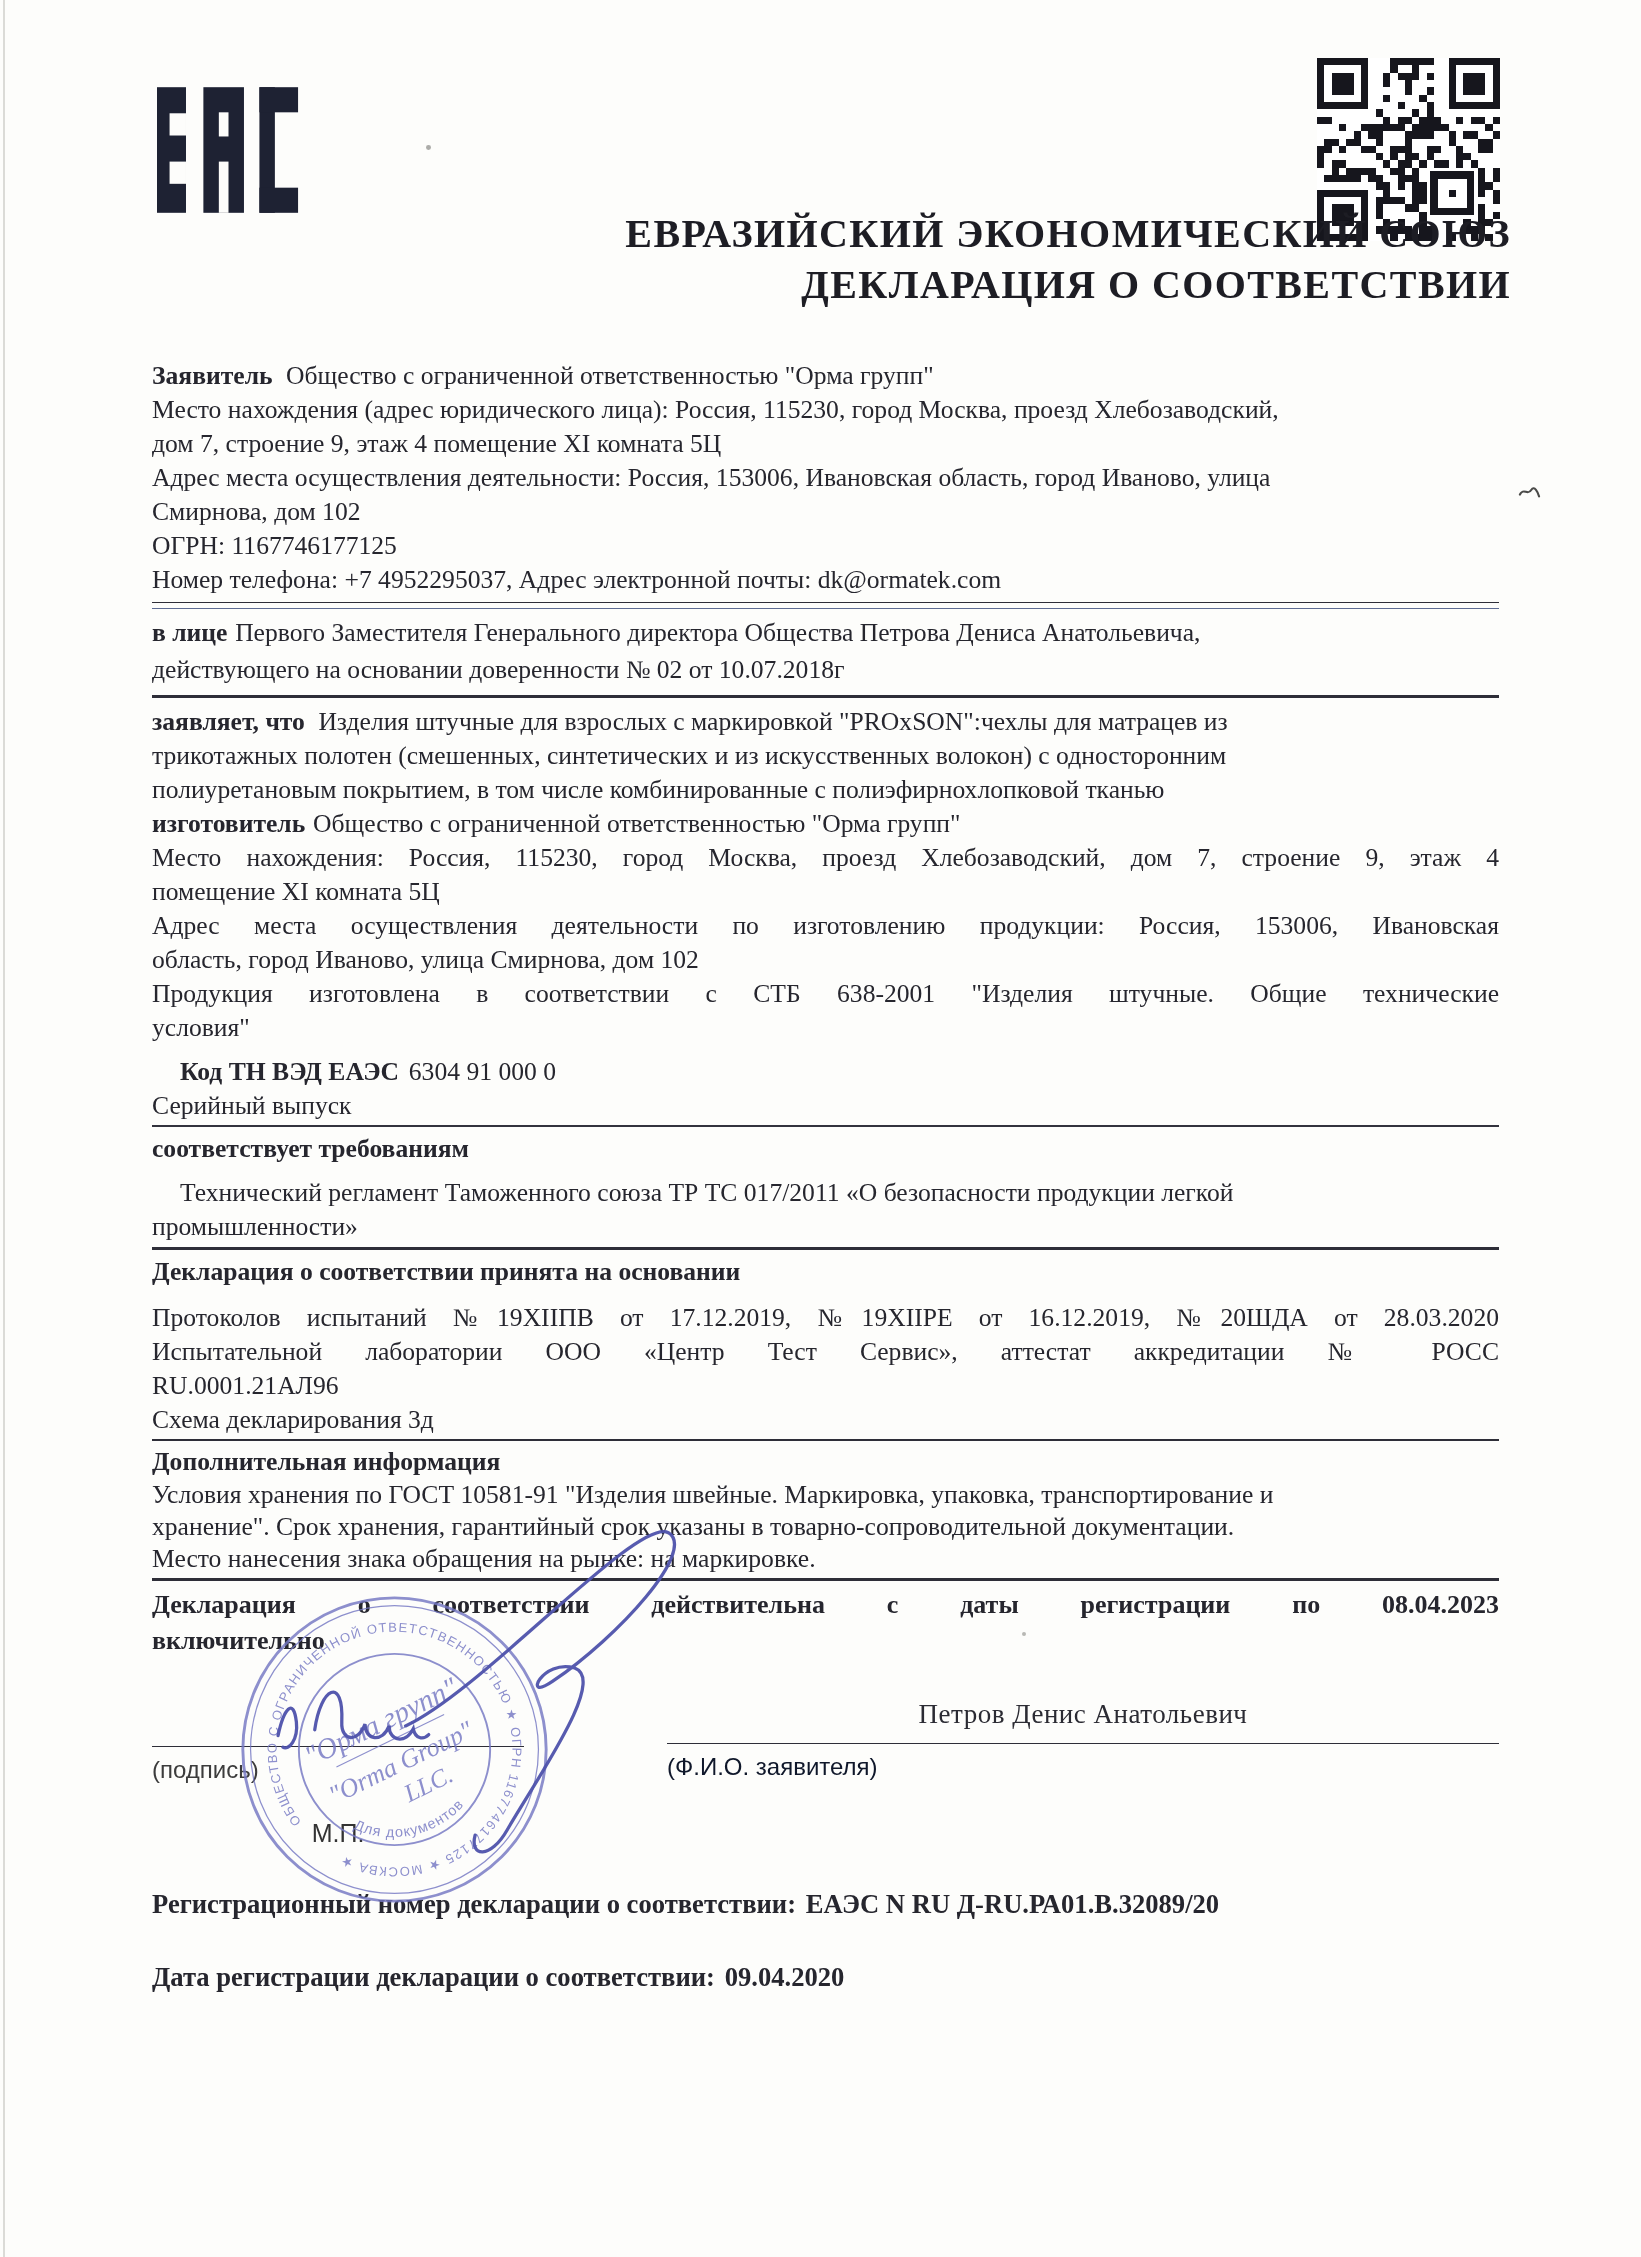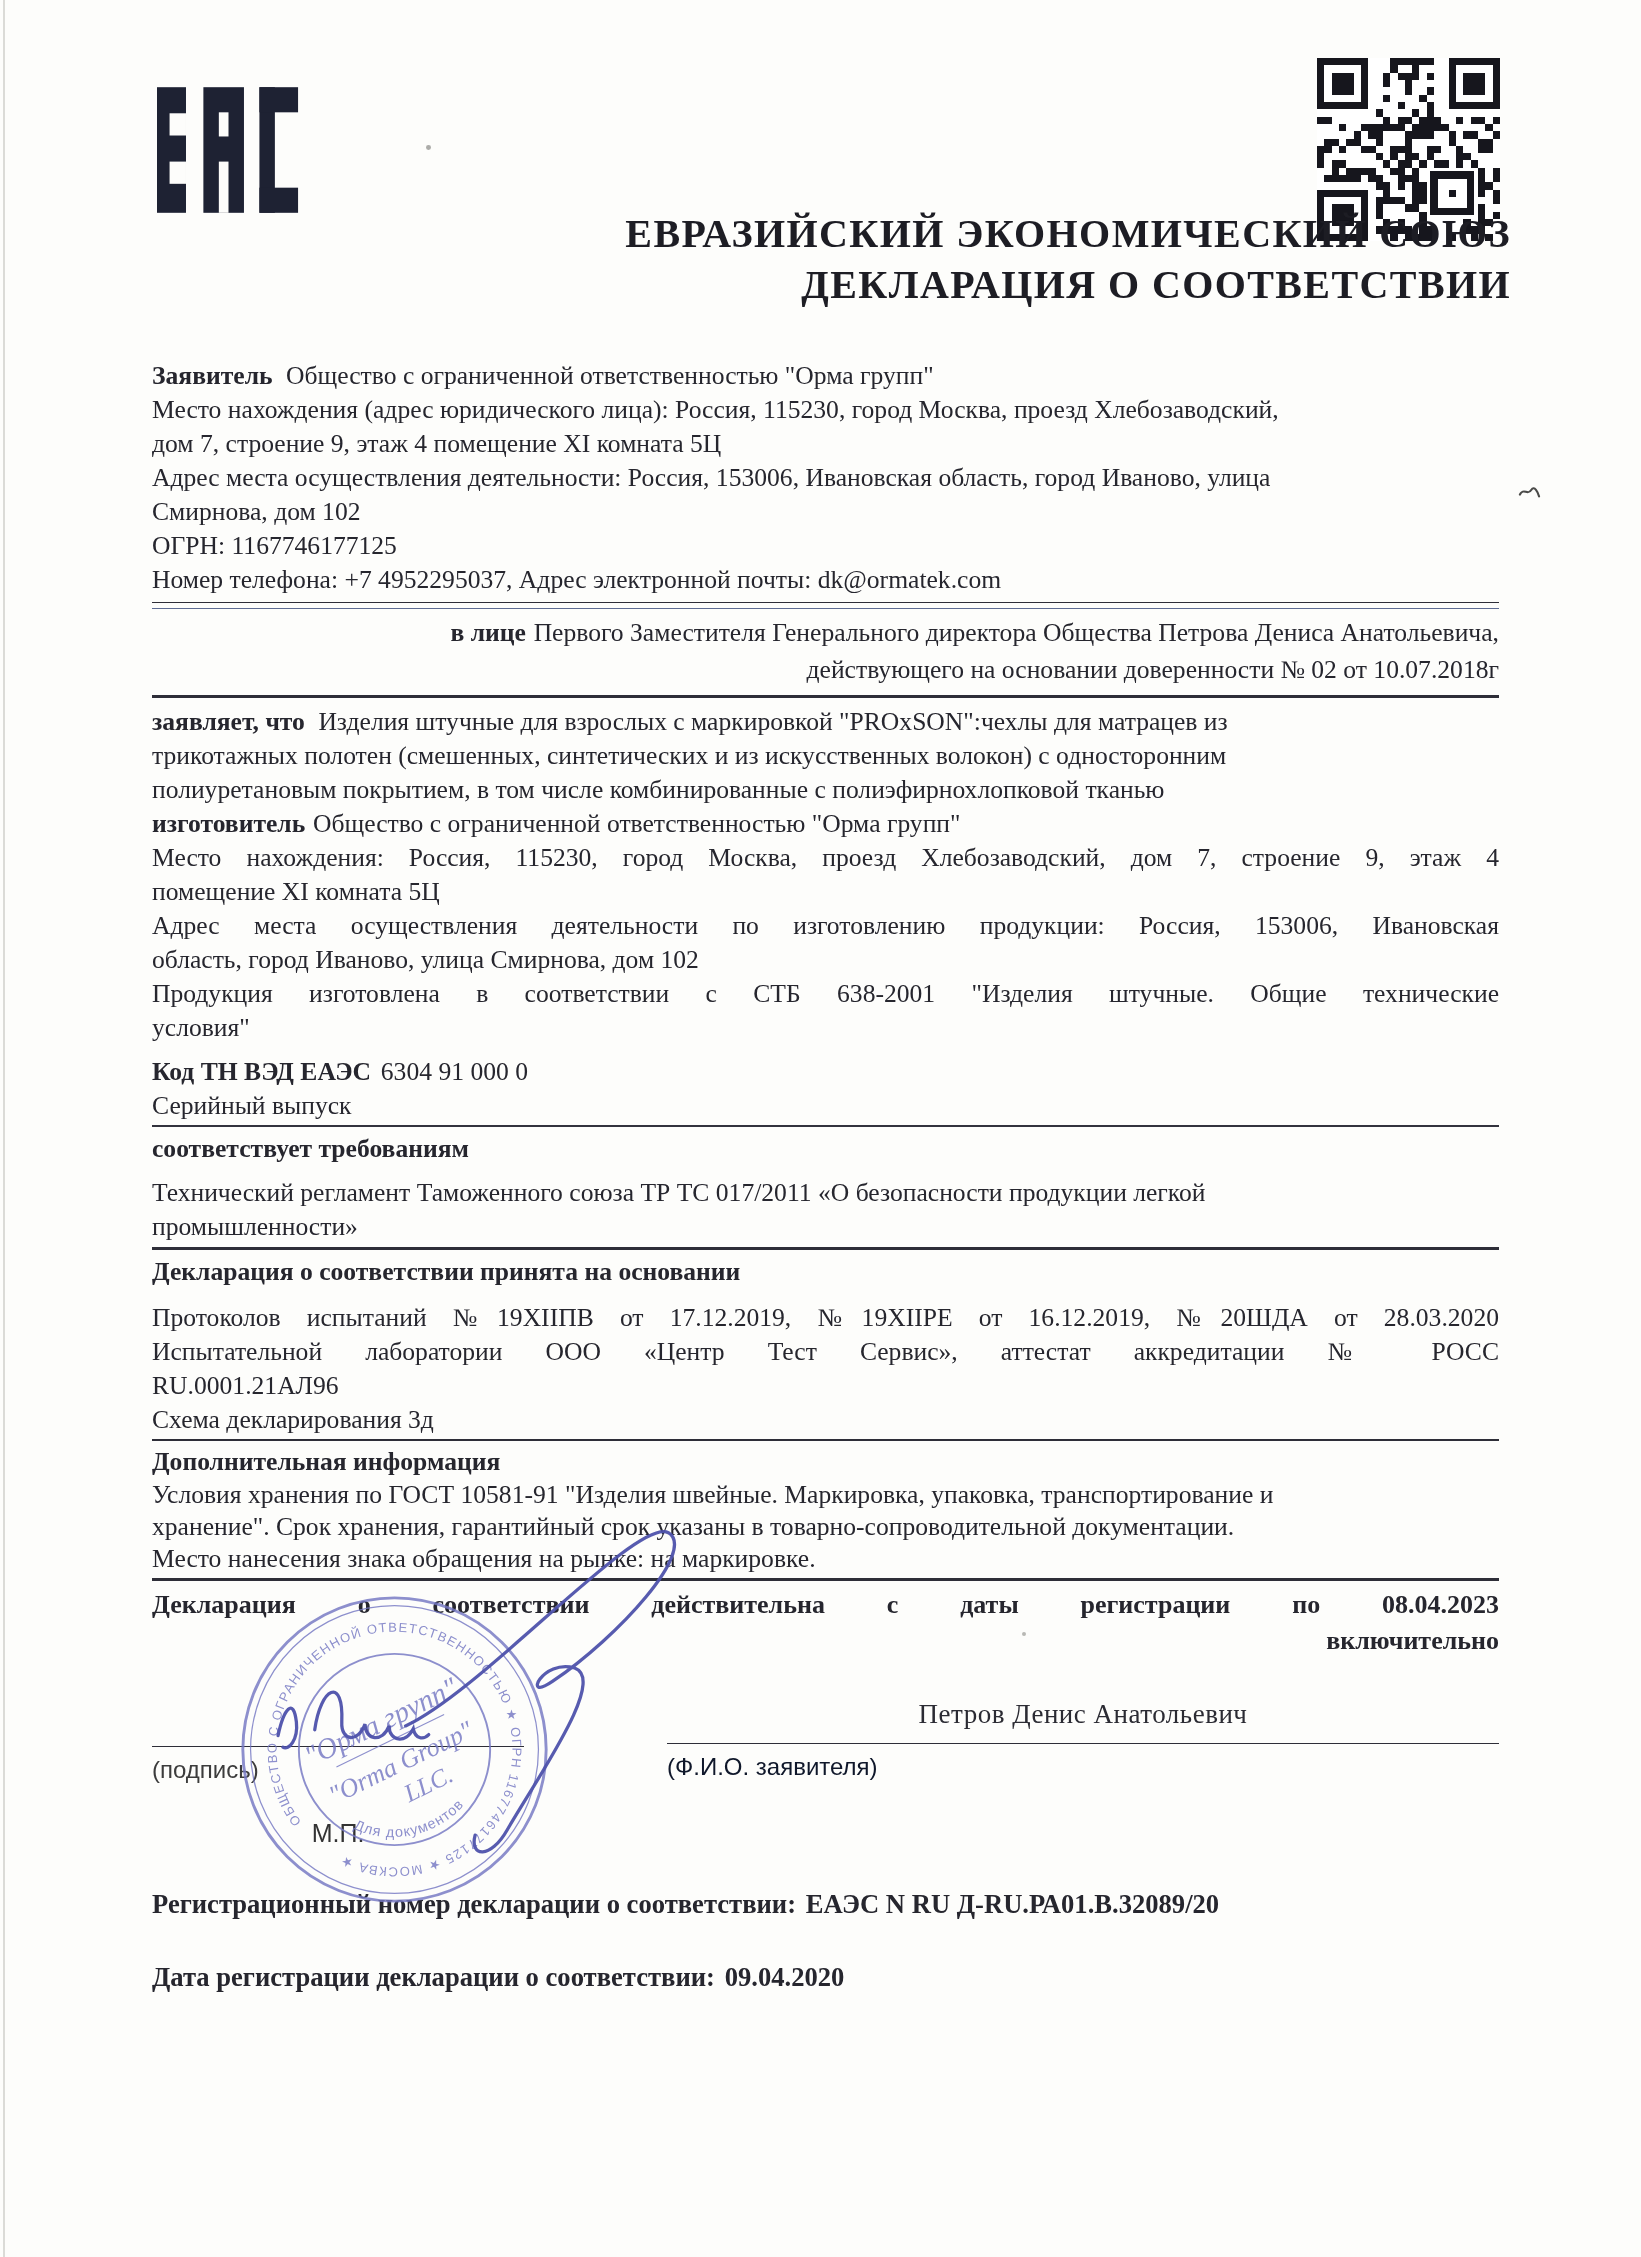--- a/index.html
+++ b/index.html
@@ -26,21 +26,21 @@
   
   .content{
     position:absolute;left:152px;top:359px;width:1347px;
     font-size:25.6px;line-height:34px;color:#26262e;
   }
   .ln{min-height:34px;}
   .ln .b{font-weight:bold;}
   .lead{margin-right:13.5px;}
   .lead-sm{margin-right:7.7px;}
   .j{text-align:justify;text-align-last:justify;}
-  .vlice{line-height:37px;text-align:right;} .mt10{margin-top:9.7px;}
+  .vlice{line-height:37px;} .mt10{margin-top:9.7px;margin-left:28px;}
   .mt12{margin-top:11.6px;}
   .compact{line-height:32px;min-height:32px;}
 
   .rule{border:0;margin:0;}
   .rule1{height:4.8px;border-top:1.9px solid #2e2e38;border-bottom:1.9px solid #5d6b92;margin-top:4.8px;margin-bottom:5.8px;}
   .rule2{height:2.9px;background:#2e2e38;margin-top:6.8px;margin-bottom:6.8px;}
   .rule3{height:1.9px;background:#33333d;margin-top:2.9px;margin-bottom:4.8px;}
   .rule4{height:2.9px;background:#2e2e38;margin-top:2.9px;margin-bottom:5.8px;}
   .rule5{height:2.4px;background:#2e2e38;margin-top:1.9px;margin-bottom:3.9px;}
   .rule6{height:2.9px;background:#2e2e38;margin-top:2.9px;margin-bottom:6.8px;}

